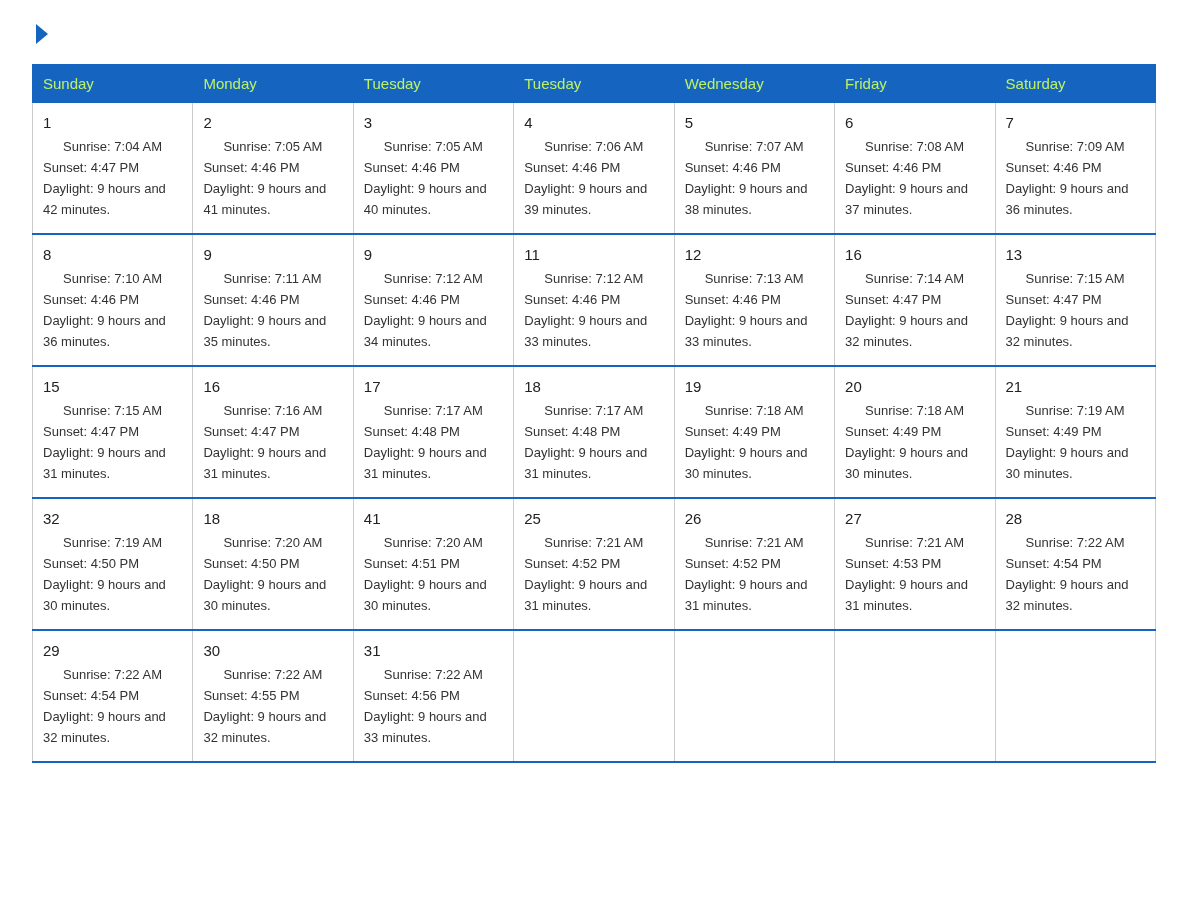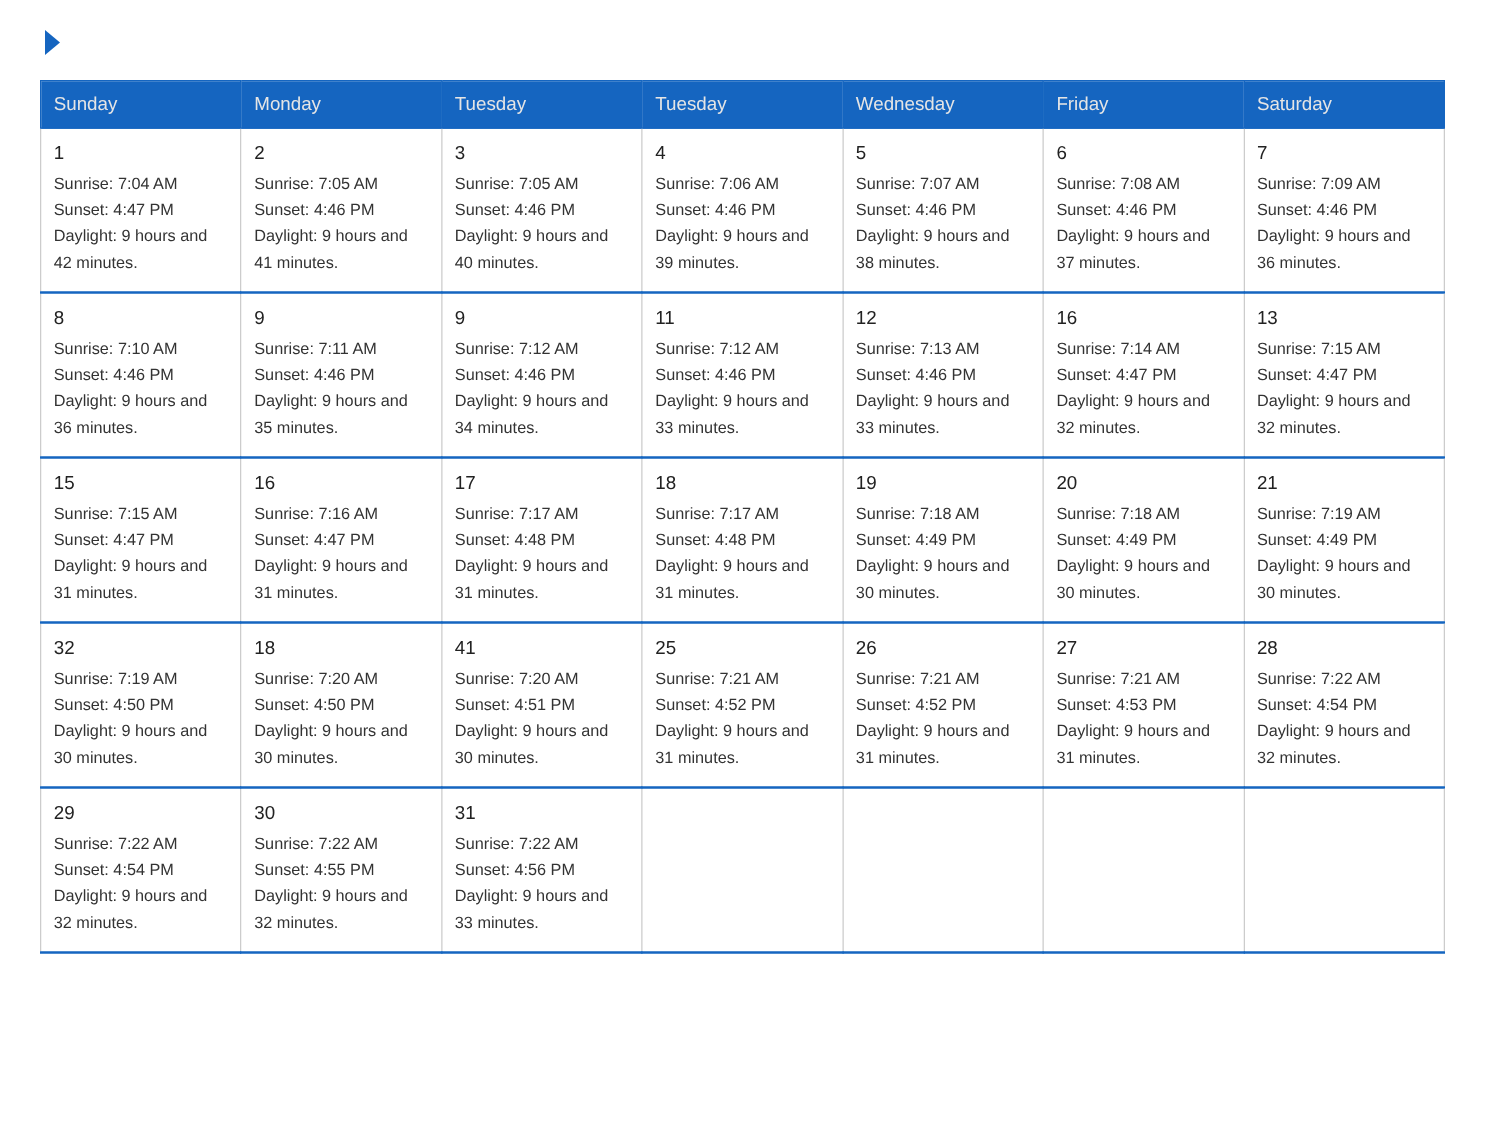--- a/index.html
+++ b/index.html
@@ -58,21 +58,21 @@
       color: #444;
       margin-top: 4px;
     }
     .calendar {
       width: 100%;
       border-collapse: collapse;
       font-size: 13.5px;
     }
     .calendar thead th {
       background-color: #1565c0;
-      color: #e5e5e5;
+      color: #bef264;
       padding: 10px 10px;
       text-align: left;
       font-size: 15px;
       font-weight: normal;
       border: 1px solid #1565c0;
     }
     .calendar tbody td {
       vertical-align: top;
       padding: 8px 10px 12px 10px;
       border: 1px solid #ccc;
@@ -87,20 +87,21 @@
     .day-number {
       font-size: 15px;
       font-weight: normal;
       margin-bottom: 3px;
       display: block;
     }
     .day-info {
       font-size: 13px;
       color: #333;
       line-height: 1.55;
+      margin-left: 20px;
     }
     .empty-cell {
       background: #fff;
     }
   </style>
 </head>
 <body>
 
 <div class="header">
   <div class="logo">

